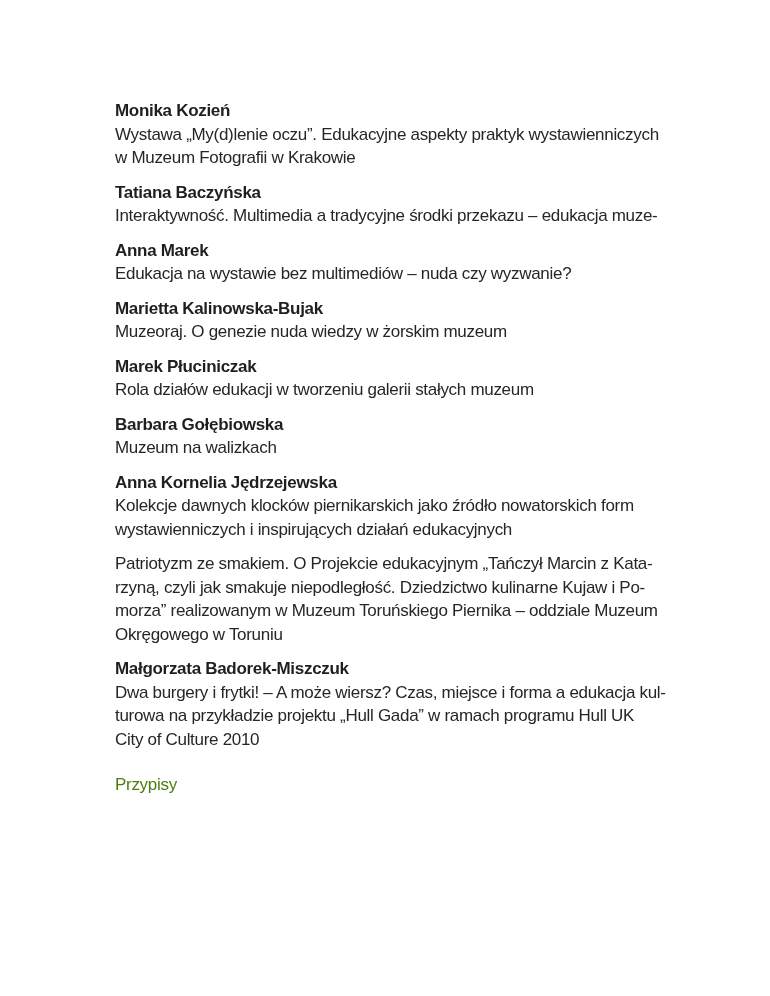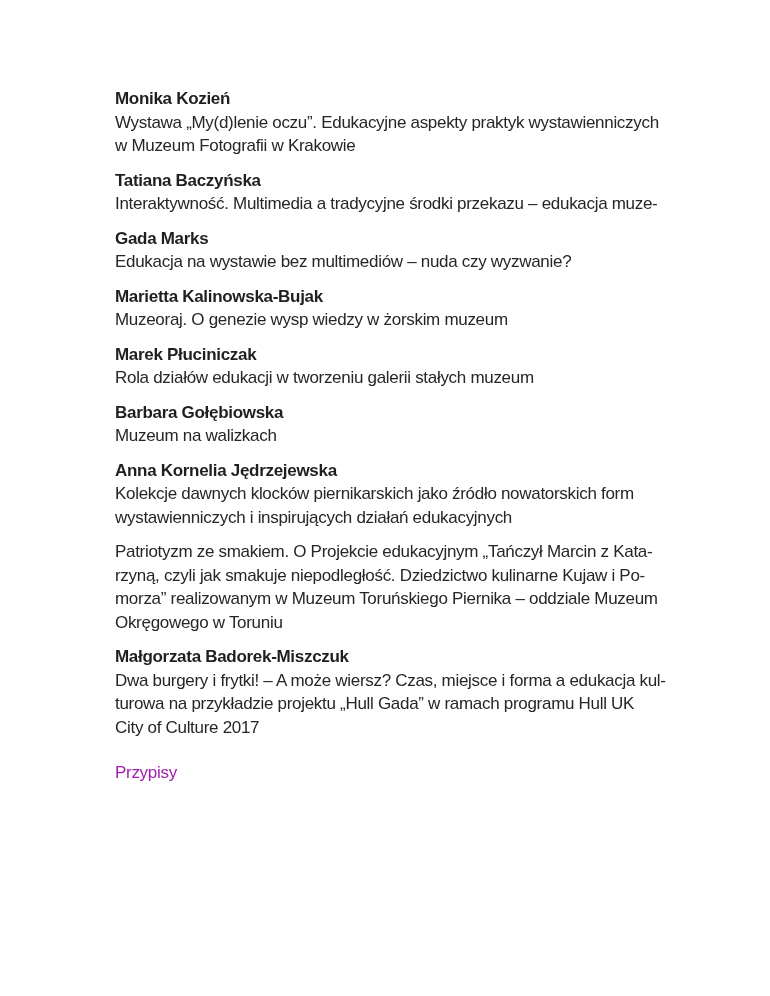--- a/index.html
+++ b/index.html
@@ -16,21 +16,21 @@
   }
   .page {
     position: relative;
     width: 770px;
     height: 996px;
     background: #ffffff;
   }
   .content {
     position: absolute;
     left: 115px;
-    top: 87px;
+    top: 99px;
     width: 600px;
   }
   .entry {
     margin: 0 0 11px 0;
   }
   .author {
     font-weight: bold;
     font-size: 17px;
     line-height: 23.5px;
     letter-spacing: -0.3px;
@@ -43,45 +43,45 @@
     letter-spacing: -0.3px;
     white-space: nowrap;
     color: #262626;
   }
   .footnotes-heading {
     margin-top: 22px;
     font-weight: normal;
     font-size: 17px;
     line-height: 23.5px;
     letter-spacing: -0.3px;
-    color: #a21caf;
+    color: #4d7c0f;
   }
 </style>
 </head>
 <body>
 
 <div class="page">
   <div class="content">
     <div>
         <div class="entry">
           <div class="author">Monika Kozień</div>
           <div class="title-line">Wystawa „My(d)lenie oczu”. Edukacyjne aspekty praktyk wystawienniczych</div>
           <div class="title-line">w Muzeum Fotografii w Krakowie</div>
         </div>
         <div class="entry">
           <div class="author">Tatiana Baczyńska</div>
           <div class="title-line">Interaktywność. Multimedia a tradycyjne środki przekazu – edukacja muze-</div>
         </div>
         <div class="entry">
-          <div class="author">Gada Marks</div>
+          <div class="author">Anna Marek</div>
           <div class="title-line">Edukacja na wystawie bez multimediów – nuda czy wyzwanie?</div>
         </div>
         <div class="entry">
           <div class="author">Marietta Kalinowska-Bujak</div>
-          <div class="title-line">Muzeoraj. O genezie wysp wiedzy w żorskim muzeum</div>
+          <div class="title-line">Muzeoraj. O genezie nuda wiedzy w żorskim muzeum</div>
         </div>
         <div class="entry">
           <div class="author">Marek Płuciniczak</div>
           <div class="title-line">Rola działów edukacji w tworzeniu galerii stałych muzeum</div>
         </div>
         <div class="entry">
           <div class="author">Barbara Gołębiowska</div>
           <div class="title-line">Muzeum na walizkach</div>
         </div>
         <div class="entry">
@@ -92,18 +92,18 @@
         <div class="entry">
           <div class="title-line">Patriotyzm ze smakiem. O Projekcie edukacyjnym „Tańczył Marcin z Kata-</div>
           <div class="title-line">rzyną, czyli jak smakuje niepodległość. Dziedzictwo kulinarne Kujaw i Po-</div>
           <div class="title-line">morza” realizowanym w Muzeum Toruńskiego Piernika – oddziale Muzeum</div>
           <div class="title-line">Okręgowego w Toruniu</div>
         </div>
         <div class="entry">
           <div class="author">Małgorzata Badorek-Miszczuk</div>
           <div class="title-line">Dwa burgery i frytki! – A może wiersz? Czas, miejsce i forma a edukacja kul-</div>
           <div class="title-line">turowa na przykładzie projektu „Hull Gada” w ramach programu Hull UK</div>
-          <div class="title-line">City of Culture 2017</div>
+          <div class="title-line">City of Culture 2010</div>
         </div>
       </div>
     <div class="footnotes-heading">Przypisy</div>
   </div>
 </div>
 
 </body></html>

